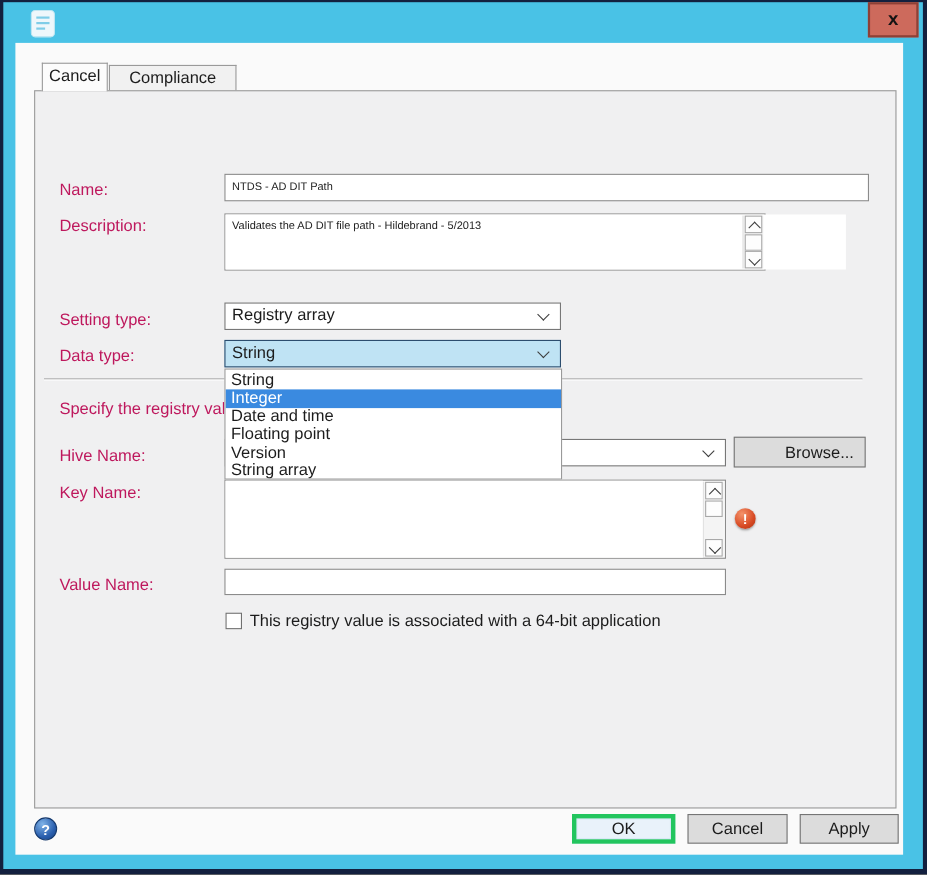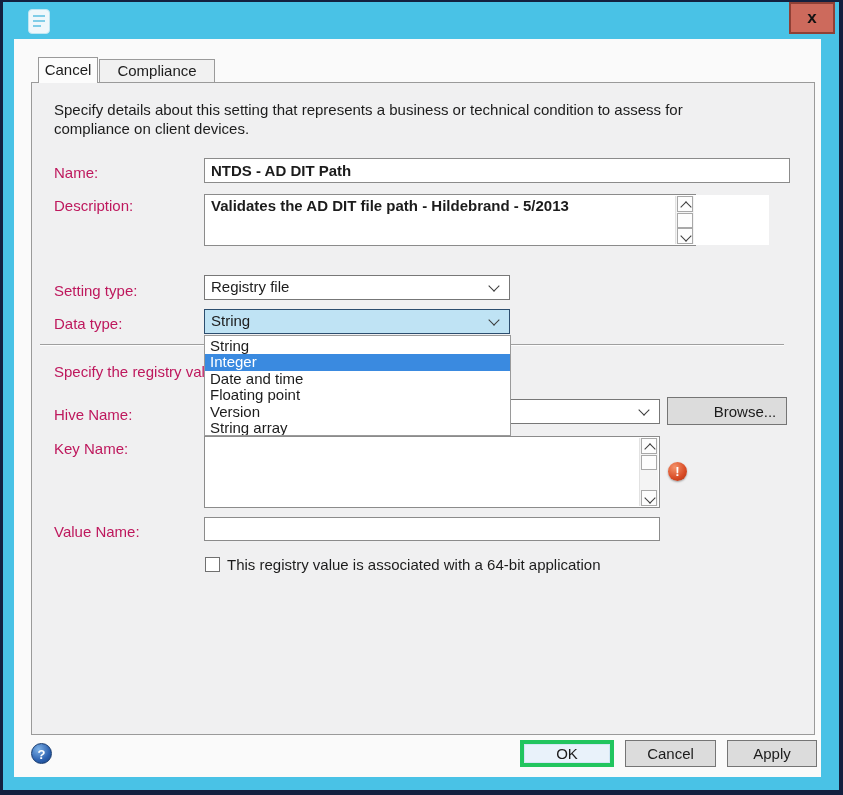--- a/index.html
+++ b/index.html
@@ -50,22 +50,22 @@
     background:#f0f0f1; border:1px solid #9a9a9a; z-index:2;
   }
   
   .intro {
     position:absolute; left:22px; top:17px; width:700px;
     font-size:15px; line-height:19px; color:#1c1c1c;
   }
   .lbl { position:absolute; left:22px; font-size:15px; color:#be185d; }
   .txt {
     position:absolute; background:#fff; border:1px solid #8b8b8b;
-    font-family:"Liberation Sans", sans-serif; font-size:15px; color:#1c1c1c;
-    padding:2px 6px; outline:none;font-weight:bold;
+    font-family:"Liberation Sans", sans-serif; font-size:10px; color:#1c1c1c;
+    padding:2px 6px; outline:none;
   }
   textarea.txt { resize:none; overflow:hidden; line-height:18px; }
   .combo {
     position:absolute; background:#fff; border:1px solid #777;
     font-size:15px; color:#1c1c1c; line-height:22px; padding-left:6px;
   }
   .combo .chev, .sb .chev {
     position:absolute; width:8px; height:8px;
     border-right:1.6px solid #3c3c3c; border-bottom:1.6px solid #3c3c3c;
   }
@@ -125,42 +125,41 @@
         <i></i>
       </span>
     <div class="close-btn">x</div>
 
     <div class="dialog-body">
 
       <div class="tab tab-active">Cancel</div>
       <div class="tab tab-inactive">Compliance Rules</div>
 
       <div class="tab-panel">
-        <div class="intro">Specify details about this setting that represents a business or technical condition to assess for compliance on client devices.</div>
 
         <div class="lbl" style="top:81px;">Name:</div>
         <input class="txt" style="left: 172px; top: 75px; width: 586px; height: 25px;" value="NTDS - AD DIT Path">
 
         <div class="lbl" style="top:114px;">Description:</div>
         <div class="txt" style="left:172px; top:111px; width:492px; height:52px; padding:0;">
           <textarea class="txt" style="position: absolute; left: 0px; top: 0px; width: 564px; height: 50px; border: none;">Validates the AD DIT file path - Hildebrand - 5/2013</textarea>
           <div class="sb">
             <div class="btn up">
                 <span class="chev"></span>
               </div>
             <div class="thumb"></div>
             <div class="btn dn">
                 <span class="chev"></span>
               </div>
           </div>
         </div>
 
         <div class="lbl" style="top:199px;">Setting type:</div>
         <div class="combo" style="left:172px; top:192px; width:306px; height:25px;">
-          <span>Registry file</span>
+          <span>Registry array</span>
           <span class="chev"></span>
         </div>
 
         <div class="lbl" style="top:232px;">Data type:</div>
         <div class="combo combo-open" style="left:172px; top:226px; width:306px; height:25px;">
           <span>String</span>
           <span class="chev"></span>
         </div>
 
         <div class="sep"></div>

